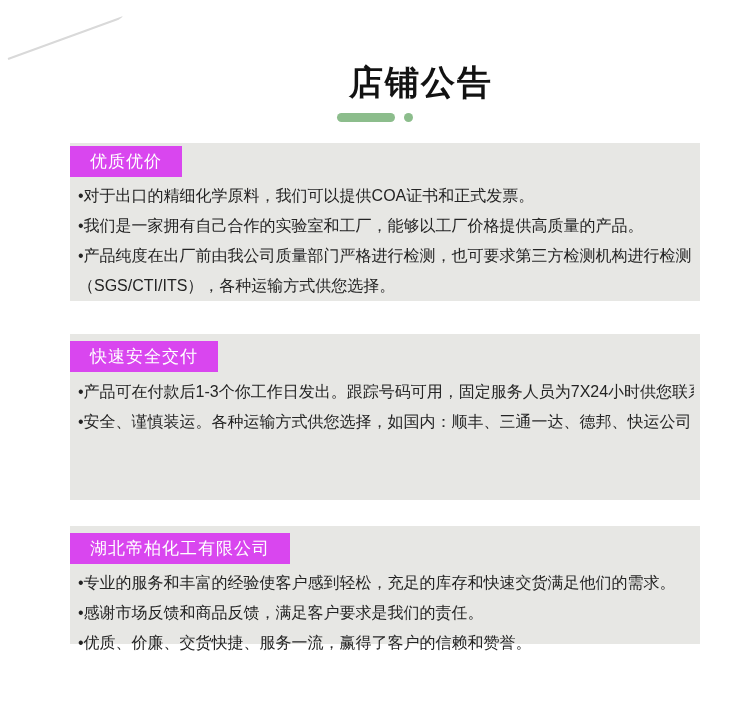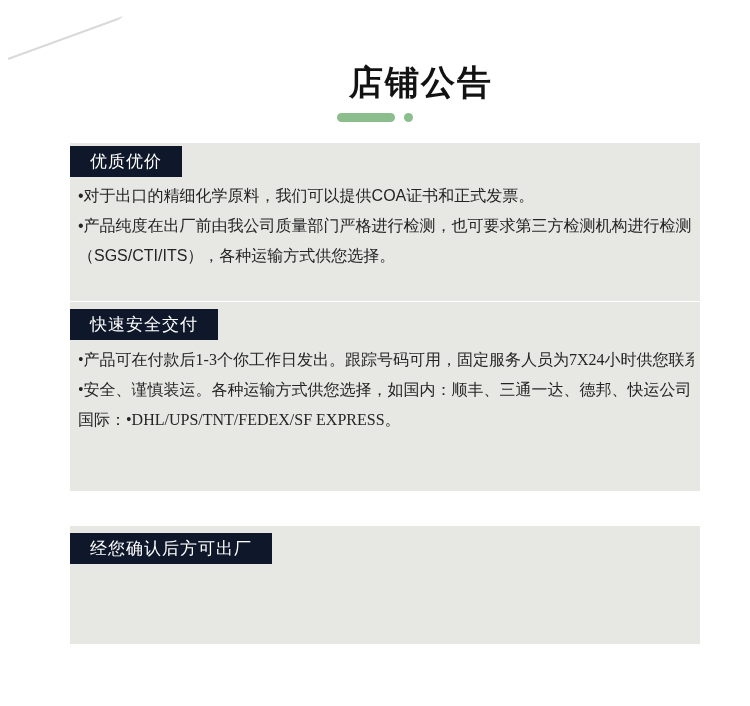--- a/index.html
+++ b/index.html
@@ -72,30 +72,30 @@
     border-radius: 50%;
     background: #8cbd8c;
   }
   .panel {
     position: absolute;
     left: 70px;
     width: 630px;
     background: #e7e7e4;
   }
   .panel-1 { top: 143px; height: 158px; }
-  .panel-2 { top: 302px; height: 189px; font-family: Liberation Serif, serif; }
+  .panel-2 { top: 334px; height: 166px; }
   .panel-3 { top: 526px; height: 118px; }
   .tab {
     position: absolute;
     left: 0;
     display: inline-block;
     height: 31px;
     line-height: 31px;
     padding: 0 20px;
-    background: #0f172a;
+    background: #d946ef;
     color: #ffffff;
     font-size: 17px;
     letter-spacing: 1px;
     white-space: nowrap;
   }
   .panel-1 .tab { top: 3px; }
   .panel-2 .tab { top: 7px; }
   .panel-3 .tab { top: 7px; }
   .lines {
     position: absolute;
@@ -126,31 +126,36 @@
 
   <div class="title-deco">
     <span class="deco-bar"></span>
     <span class="deco-dot"></span>
   </div>
 
   <section class="panel panel-1">
     <div class="tab">优质优价</div>
     <div class="lines">
       <div class="line">•对于出口的精细化学原料，我们可以提供COA证书和正式发票。</div>
+      <div class="line">•我们是一家拥有自己合作的实验室和工厂，能够以工厂价格提供高质量的产品。</div>
       <div class="line">•产品纯度在出厂前由我公司质量部门严格进行检测，也可要求第三方检测机构进行检测，如</div>
       <div class="line">（SGS/CTI/ITS），各种运输方式供您选择。</div>
     </div>
   </section>
 
   <section class="panel panel-2">
     <div class="tab">快速安全交付</div>
     <div class="lines">
       <div class="line">•产品可在付款后1-3个你工作日发出。跟踪号码可用，固定服务人员为7X24小时供您联系。</div>
       <div class="line">•安全、谨慎装运。各种运输方式供您选择，如国内：顺丰、三通一达、德邦、快运公司；</div>
-      <div class="line">国际：•DHL/UPS/TNT/FEDEX/SF EXPRESS。</div>
     </div>
   </section>
 
   <section class="panel panel-3">
-    <div class="tab">经您确认后方可出厂</div>
+    <div class="tab">湖北帝柏化工有限公司</div>
+    <div class="lines">
+      <div class="line">•专业的服务和丰富的经验使客户感到轻松，充足的库存和快速交货满足他们的需求。</div>
+      <div class="line">•感谢市场反馈和商品反馈，满足客户要求是我们的责任。</div>
+      <div class="line">•优质、价廉、交货快捷、服务一流，赢得了客户的信赖和赞誉。</div>
+    </div>
   </section>
 
 </div>
 
 </body></html>

